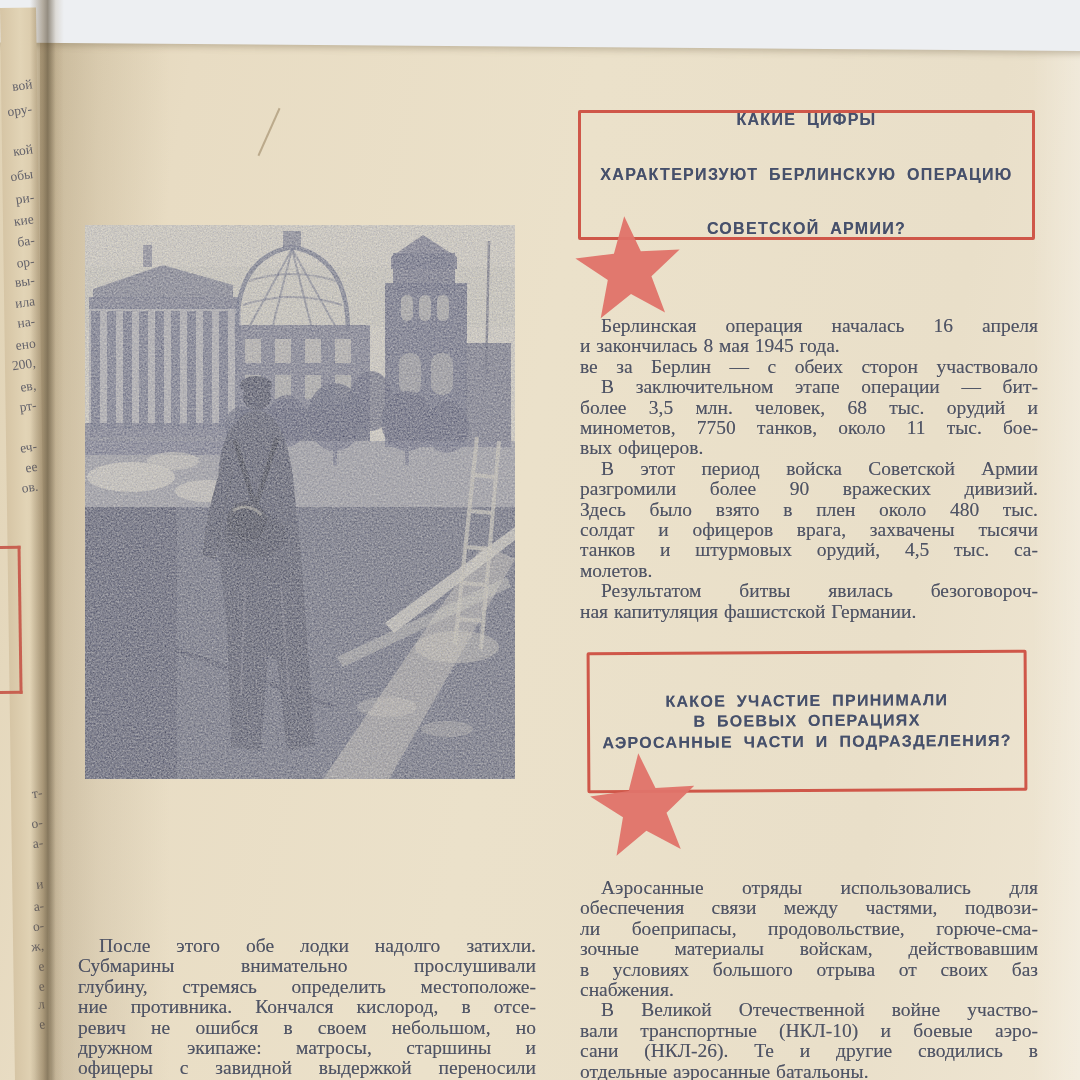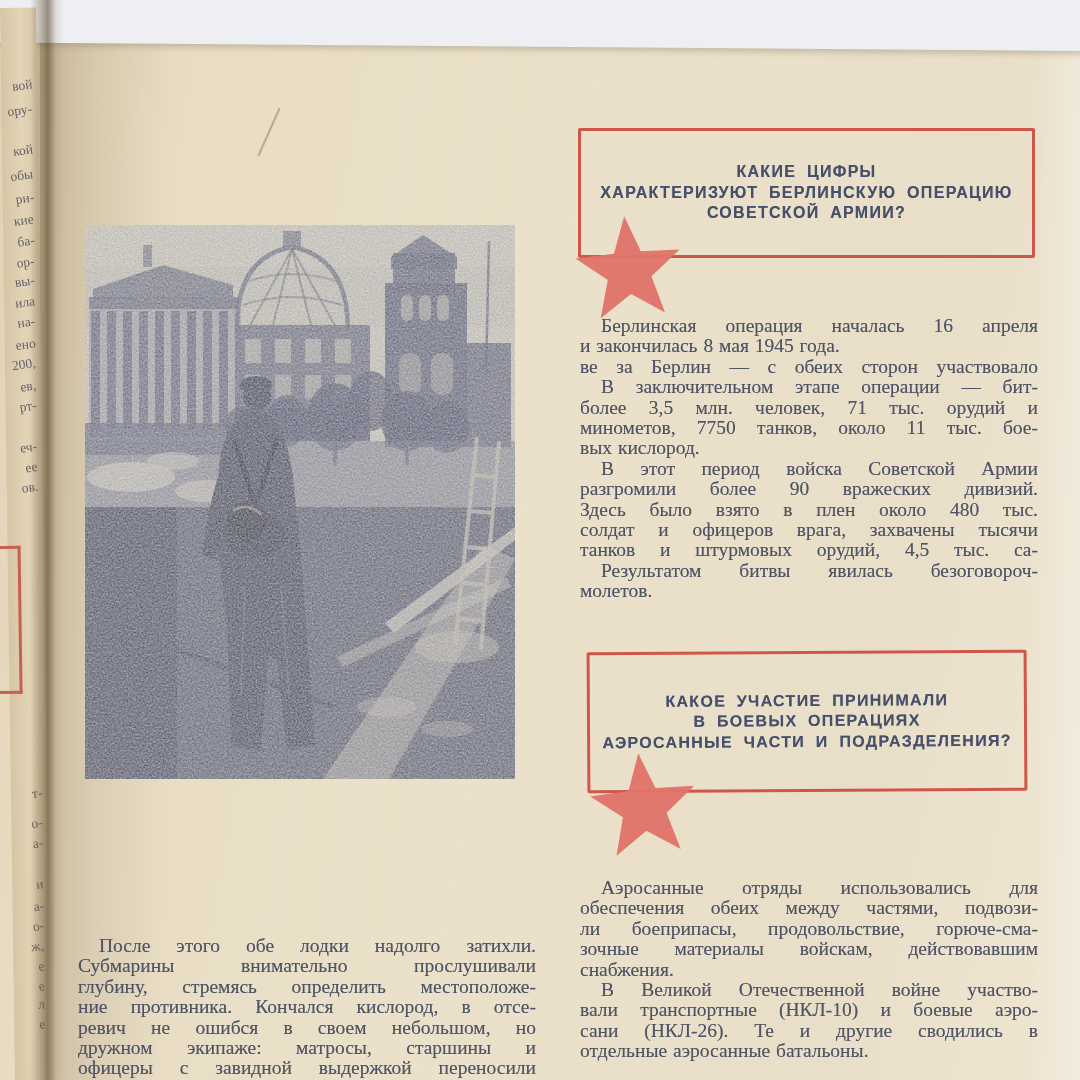--- a/index.html
+++ b/index.html
@@ -55,21 +55,21 @@
   
   #photo{
     position:absolute;left:85px;top:225px;width:430px;height:554px;z-index:5;
   }
   
   .qbox{
     position:absolute;border:3px solid #cf5749;
     display:flex;flex-direction:column;justify-content:center;align-items:center;
     z-index:6;background:transparent;border-radius:2px;
   }
-  #qbox1{left:578px;top:128px;width:451px;height:124px;}
+  #qbox1{left:578px;top:110px;width:451px;height:124px;gap:34px;}
   #qbox2{left:587px;top:651px;width:434px;height:135px;transform:rotate(-.35deg);}
   .qline{
     font-family:"Liberation Sans","DejaVu Sans",sans-serif;
     font-weight:bold;font-size:16px;line-height:20.5px;
     letter-spacing:1.3px;word-spacing:5px;color:#46506b;
     text-align:center;white-space:nowrap;
     text-shadow:0 0 .5px rgba(70,80,107,.6);
   }
   .star{position:absolute;z-index:7;}
   #star1{left:564px;top:206px;}
@@ -267,46 +267,48 @@
 </div>
 <svg id="star1" class="star" width="130" height="130" viewBox="-65 -65 130 130">
   <polygon transform="rotate(-5)" points="0,-55 13.5,-18.6 52.3,-17 21.9,7.1 32.3,44.5 0,23 -32.3,44.5 -21.9,7.1 -52.3,-17 -13.5,-18.6" fill="#e0746a" opacity=".96"></polygon>
 </svg>
 
 <div id="berlin-col" class="text-col">
     <div class="print-line indent">Берлинская операция началась 16 апреля</div>
     <div class="print-line last">и закончилась 8 мая 1945 года.</div>
     <div class="print-line">ве за Берлин — с обеих сторон участвовало</div>
     <div class="print-line indent">В заключительном этапе операции — бит-</div>
-    <div class="print-line">более 3,5 млн. человек, 71 тыс. орудий и</div>
+    <div class="print-line">более 3,5 млн. человек, 68 тыс. орудий и</div>
     <div class="print-line">минометов, 7750 танков, около 11 тыс. бое-</div>
-    <div class="print-line last">вых кислород.</div>
+    <div class="print-line last">вых офицеров.</div>
     <div class="print-line indent">В этот период войска Советской Армии</div>
     <div class="print-line">разгромили более 90 вражеских дивизий.</div>
     <div class="print-line">Здесь было взято в плен около 480 тыс.</div>
     <div class="print-line">солдат и офицеров врага, захвачены тысячи</div>
     <div class="print-line">танков и штурмовых орудий, 4,5 тыс. са-</div>
+    <div class="print-line last">молетов.</div>
     <div class="print-line indent">Результатом битвы явилась безоговороч-</div>
-    <div class="print-line last">молетов.</div>
+    <div class="print-line last">ная капитуляция фашистской Германии.</div>
   </div>
 
 <div id="qbox2" class="qbox">
   <div class="qline">КАКОЕ УЧАСТИЕ ПРИНИМАЛИ</div>
   <div class="qline">В БОЕВЫХ ОПЕРАЦИЯХ</div>
   <div class="qline">АЭРОСАННЫЕ ЧАСТИ И ПОДРАЗДЕЛЕНИЯ?</div>
 </div>
 <svg id="star2" class="star" width="130" height="130" viewBox="-65 -65 130 130">
   <polygon transform="rotate(-6)" points="0,-55 13.5,-18.6 52.3,-17 21.9,7.1 32.3,44.5 0,23 -32.3,44.5 -21.9,7.1 -52.3,-17 -13.5,-18.6" fill="#e0746a" opacity=".96"></polygon>
 </svg>
 
 <div id="aerosani-col" class="text-col">
     <div class="print-line indent">Аэросанные отряды использовались для</div>
-    <div class="print-line">обеспечения обеих между частями, подвози-</div>
+    <div class="print-line">обеспечения связи между частями, подвози-</div>
     <div class="print-line">ли боеприпасы, продовольствие, горюче-сма-</div>
     <div class="print-line">зочные материалы войскам, действовавшим</div>
+    <div class="print-line">в условиях большого отрыва от своих баз</div>
     <div class="print-line last">снабжения.</div>
     <div class="print-line indent">В Великой Отечественной войне участво-</div>
     <div class="print-line">вали транспортные (НКЛ-10) и боевые аэро-</div>
     <div class="print-line">сани (НКЛ-26). Те и другие сводились в</div>
     <div class="print-line last">отдельные аэросанные батальоны.</div>
   </div>
 <div id="submarine-col" class="text-col">
     <div class="print-line indent">После этого обе лодки надолго затихли.</div>
     <div class="print-line">Субмарины внимательно прослушивали</div>
     <div class="print-line">глубину, стремясь определить местоположе-</div>

